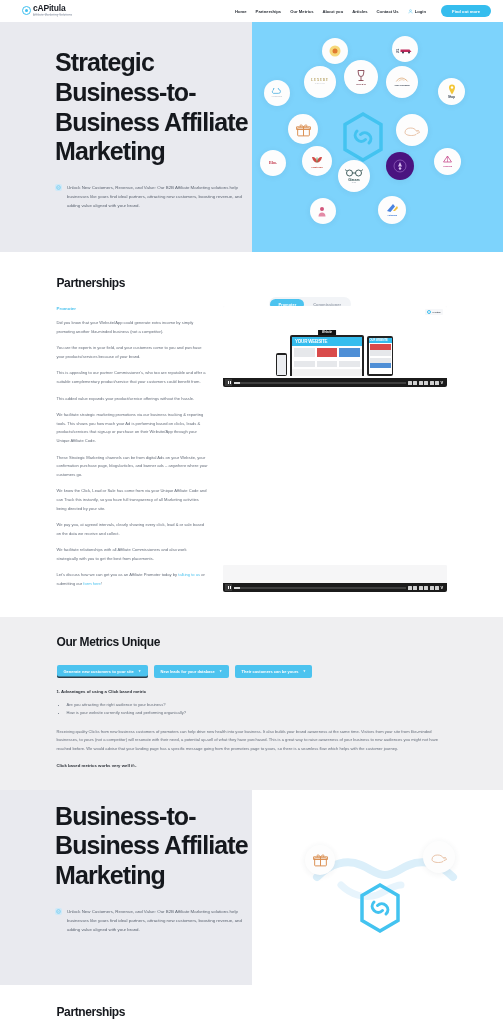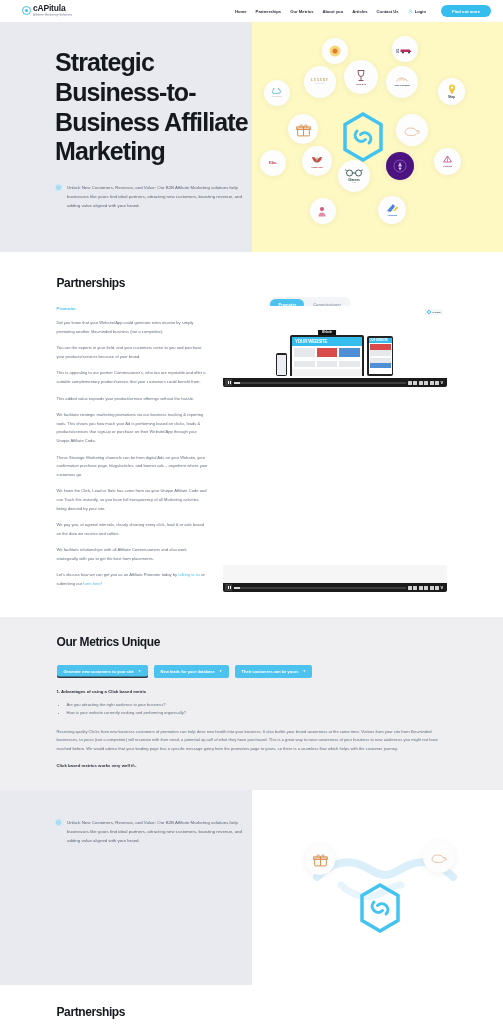--- a/index.html
+++ b/index.html
@@ -72,21 +72,21 @@
     border-radius: 20px;
     padding: 3.5px 11px;
     white-space: nowrap;
     cursor: pointer;
   }
 
   
   .hero {
     position: relative;
     height: 230px;
-    background: #fef9c3;
+    background: #7dd3fc;
     overflow: hidden;
   }
   .hero-bg {
     position: absolute;
     left: 0; top: 0;
     width: 252px; height: 230px;
     background: #e9eaef;
   }
   .hero-inner {
     position: relative;
@@ -691,20 +691,21 @@
     </ul>
     <p class="m-p">Receiving quality Clicks from new business customers of promoters can help drive new health into your business. It also builds your brand awareness at the same time. Visitors from your site from like-minded businesses, to yours (not a competitor) will resonate with their need, a potential up-sell of what they have purchased. This is a great way to raise awareness of your business to new audiences you might not have reached before. We would advise that your landing page has a specific message going from the promoters page to yours, so there is a seamless flow which helps with the customer journey.</p>
     <div class="m-h2">Click based metrics works very well if:-</div>
   </div>
 </section>
 
 <section class="hero2">
   <div class="hero2-bg"></div>
   <div class="hero2-inner">
     <div class="hero2-left">
+      <h1 class="hero-title">Business-to-Business Affiliate Marketing</h1>
       <div class="hero-sub">
         <span class="hero-sub-icon">
           <svg width="5" height="5" viewBox="0 0 16 16">
               <circle cx="8" cy="8" r="6" fill="none" stroke="#4cc3ef" stroke-width="1.6"></circle>
               <path d="M5 8.2l2 2 4-4.2" fill="none" stroke="#4cc3ef" stroke-width="1.6"></path>
             </svg>
         </span>
         <p>Unlock New Customers, Revenue, and Value: Our B2B Affiliate Marketing solutions help businesses like yours find ideal partners, attracting new customers, boosting revenue, and adding value aligned with your brand.</p>
       </div>
     </div>

